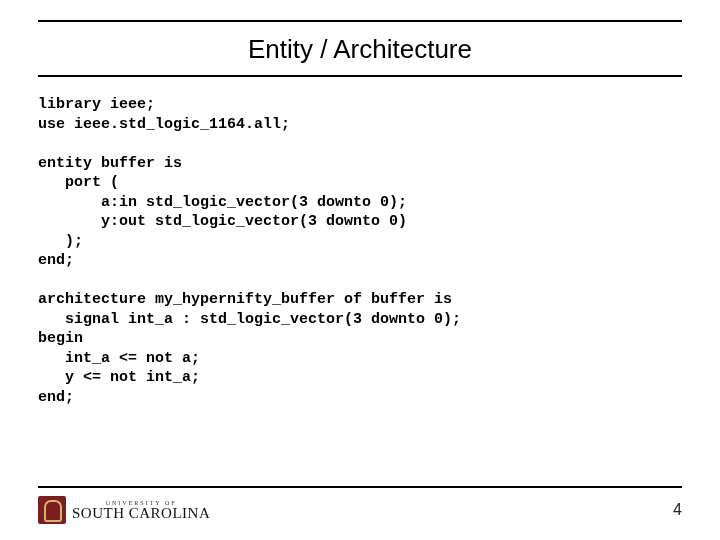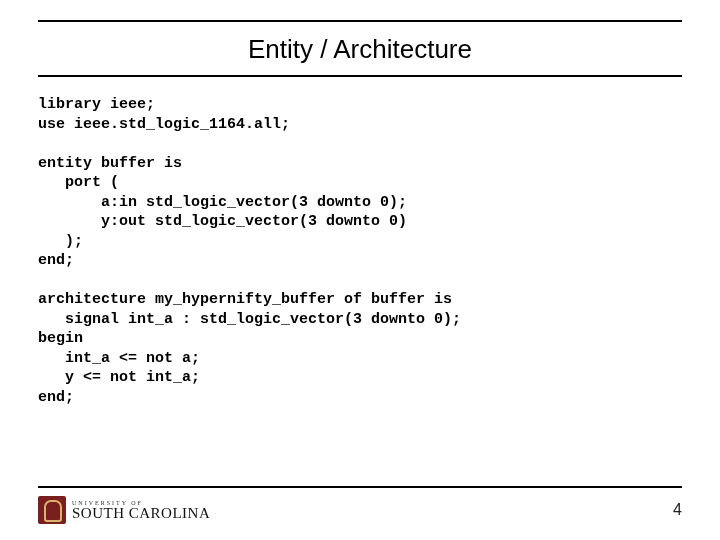--- a/index.html
+++ b/index.html
@@ -4,21 +4,21 @@
 <style>
   * { margin: 0; padding: 0; box-sizing: border-box; }
   html, body { width: 720px; height: 540px; background: #fff; font-family: Verdana, Geneva, sans-serif; color: #000; }
   .slide { width: 720px; height: 540px; position: relative; padding: 20px 38px 0 38px; }
   .rule-top { border-top: 2px solid #000; margin-bottom: 6px; }
   .title { text-align: center; font-family: Verdana, Geneva, sans-serif; font-size: 26px; font-weight: 400; padding: 6px 0 10px 0; }
   .rule-mid { border-top: 2px solid #000; margin-bottom: 18px; }
   .code { font-family: Liberation Mono, monospace; font-size: 15px; line-height: 1.3; white-space: pre; font-weight: bold; }
   .footer { position: absolute; left: 38px; right: 38px; bottom: 14px; }
   .rule-bot { border-top: 2px solid #000; margin-bottom: 6px; }
-  .footer-row { display: flex; align-items: center; justify-content: space-between; height: 32px; }
+  .footer-row { display: flex; align-items: center; justify-content: space-between; height: 32px; text-align: center; }
   .logo { display: flex; align-items: center; gap: 6px; }
   .logo-mark { width: 28px; height: 28px; background: #7a1f1f; border-radius: 2px; position: relative; }
   .logo-mark::before { content: ""; position: absolute; left: 6px; top: 4px; width: 14px; height: 18px; border: 2px solid #d9b36a; border-radius: 7px 7px 3px 3px; }
   .logo-text { display: flex; flex-direction: column; line-height: 1; }
   .logo-uni { font-size: 6px; letter-spacing: 2px; color: #333; font-family: Georgia, 'Times New Roman', serif; }
   .logo-main { font-family: Georgia, 'Times New Roman', serif; font-size: 15px; letter-spacing: 0.5px; color: #111; }
   .pagenum { font-family: Verdana, Geneva, sans-serif; font-size: 16px; color: #222; }
 </style>
 </head>
 <body>

